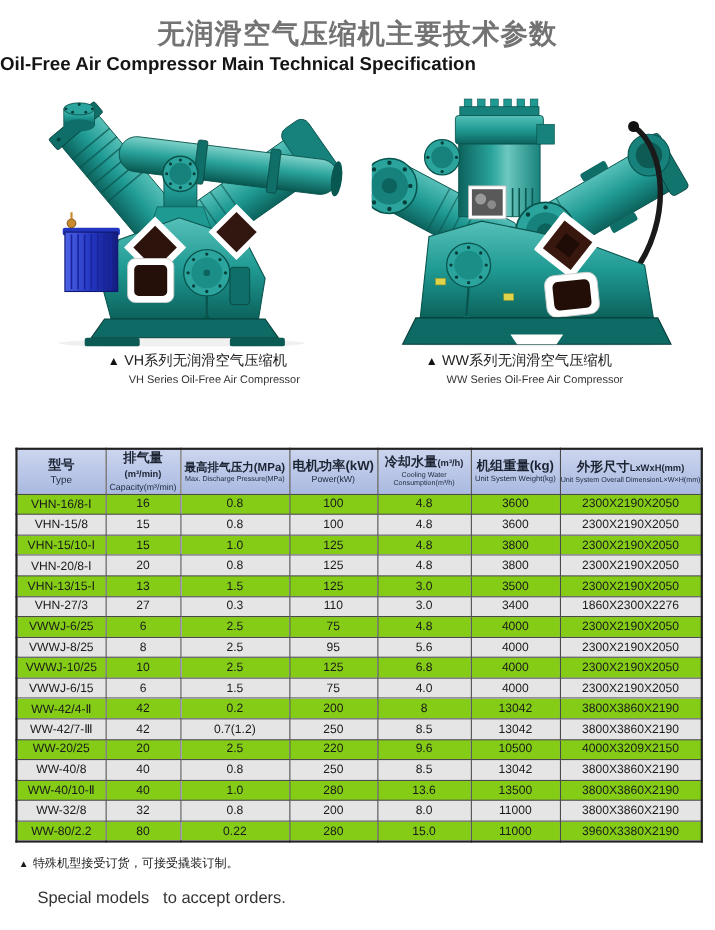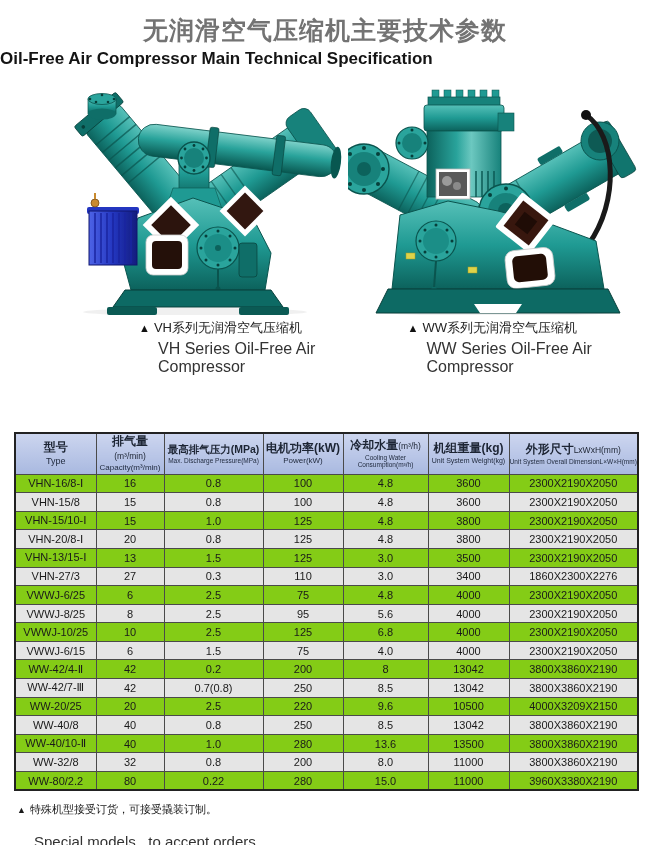--- a/index.html
+++ b/index.html
@@ -13,46 +13,46 @@
 
   .title-zh {
     text-align:center; font-size:25px; font-weight:bold;
     padding-top:14px; letter-spacing:1px; color:#737373;
   }
   .title-en {
     text-align:left; font-size:17px; font-weight:bold;
     margin-top:2px; color:#141414;
   }
 
-  .products { display:flex; margin-top:14px;padding-left:41px; }
+  .products { display:flex; margin-top:14px; }
   .product { width:325px; display:flex; flex-direction:column; }
   .product svg { width:300px; height:232px; display:block; margin:0 auto; }
 
   .caption { margin-top:4px; }
   .product:first-child .caption { margin-left:98px; }
   .product:last-child  .caption { margin-left:62px; }
   .cap-zh { font-size:13px; color:#222; }
   .cap-zh .tri { font-size:11px; color:#111; margin-right:4px; }
-  .cap-en { font-size:16px; color:#333; margin-left:19px; margin-top:3px; }
+  .cap-en { font-size:10px; color:#333; margin-left:19px; margin-top:3px; }
 
   table.spec {
     margin:56px 0 0 14px; width:623px;
     border-collapse:collapse; table-layout:fixed;
     border:2px solid #222;
   }
   .spec th, .spec td {
     border:1px solid #4a4a4a; text-align:center; vertical-align:middle;
     overflow:hidden; white-space:nowrap;
   }
   .spec th {
     height:36px; background:linear-gradient(180deg,#ccd5ef 0%,#a9b9e0 100%);
     font-weight:normal; padding:1px 0; white-space:normal;
   }
   .th-zh { font-size:12px; font-weight:bold; color:#1c2433; line-height:1.15; }
-  .th-unit { font-size:8.5px; font-weight:normal; color:#1c2433;text-align:center; }
+  .th-unit { font-size:8.5px; font-weight:bold; color:#1c2433;text-align:center; }
   .th-en { font-size:7px; color:#222c40; line-height:1.12; margin-top:1px; }
   th.c0 .th-en { font-size:9px; }
   th.c1 .th-en, th.c3 .th-en { font-size:8px; }
   th.c2 .th-zh { font-size:10.5px; }
   th.c2 .th-en, th.c4 .th-en, th.c6 .th-en { font-size:6.5px; }
 
   .spec td { height:18.6px; font-size:11px; color:#1a1a1a; }
   .spec tr.odd  { background:#84cc16; }
   .spec tr.even { background:#e5e5e5; }
 
@@ -484,21 +484,21 @@
           <td>42</td>
           <td>0.2</td>
           <td>200</td>
           <td>8</td>
           <td>13042</td>
           <td>3800X3860X2190</td>
         </tr>
         <tr class="even">
           <td>WW-42/7-Ⅲ</td>
           <td>42</td>
-          <td>0.7(0.8)</td>
+          <td>0.7(1.2)</td>
           <td>250</td>
           <td>8.5</td>
           <td>13042</td>
           <td>3800X3860X2190</td>
         </tr>
         <tr class="odd">
           <td>WW-20/25</td>
           <td>20</td>
           <td>2.5</td>
           <td>220</td>

